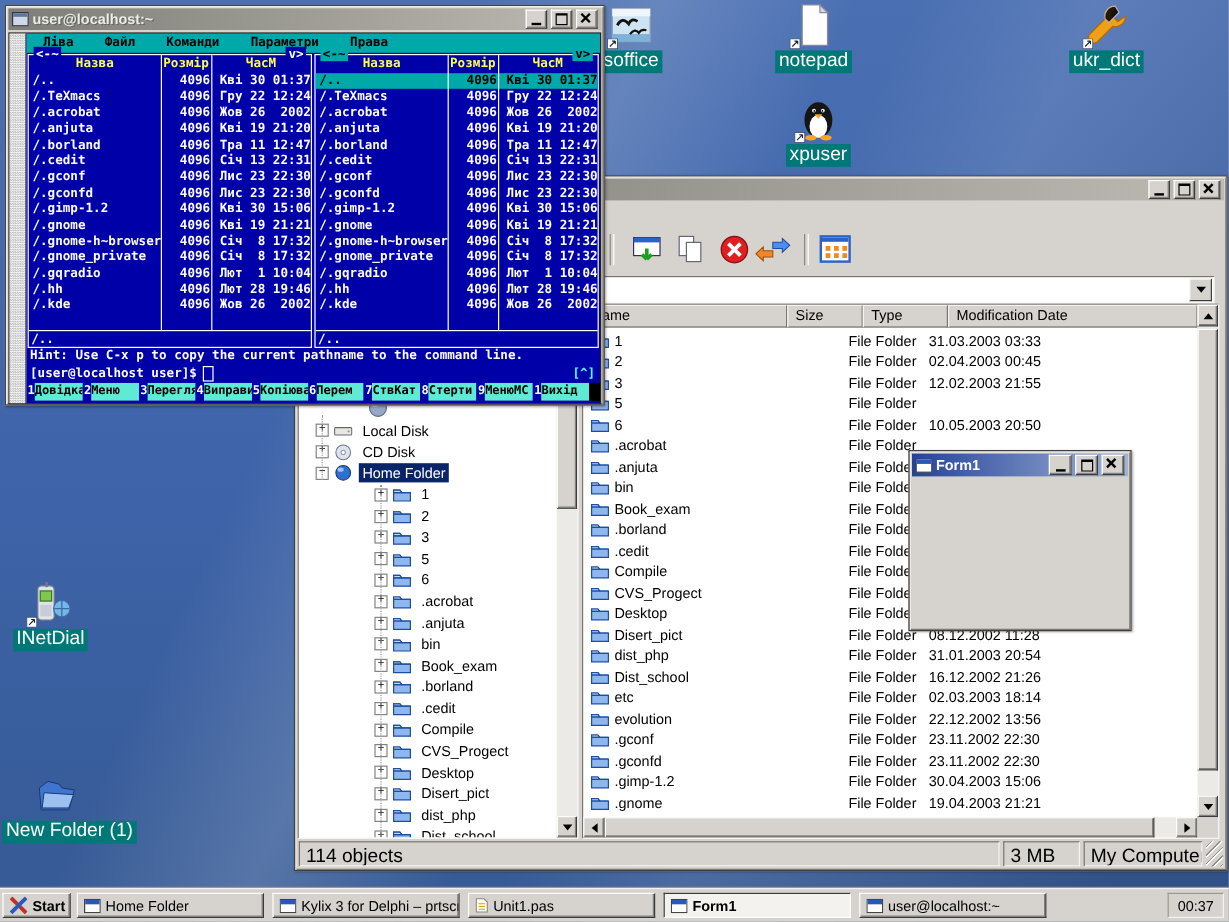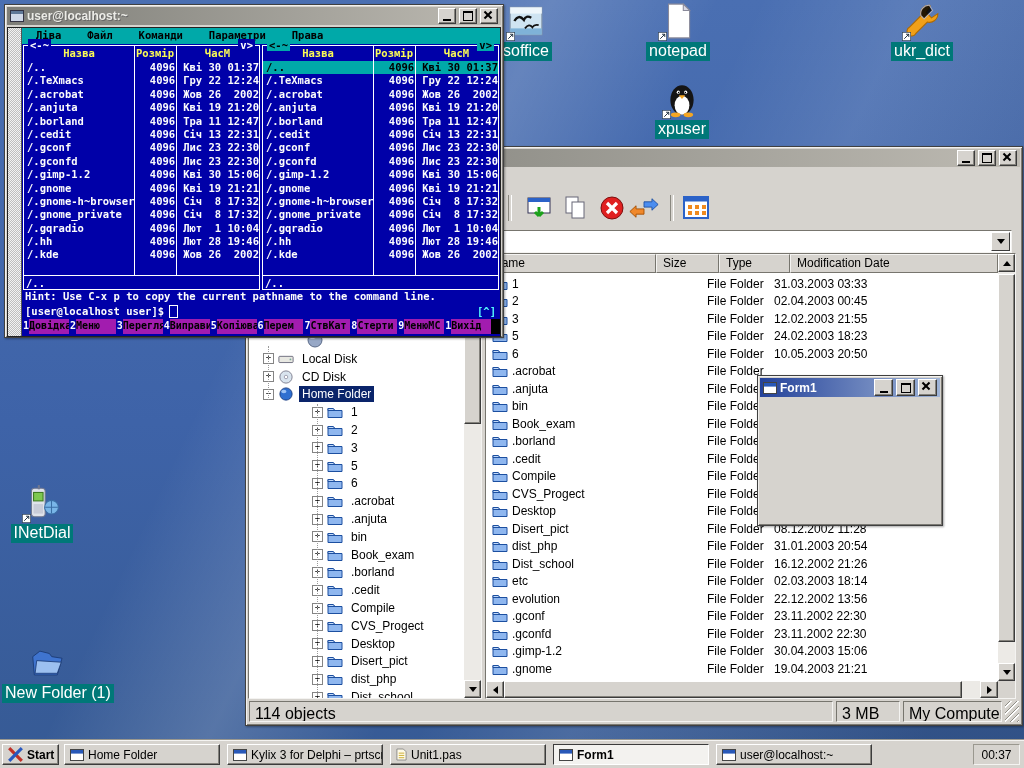--- a/index.html
+++ b/index.html
@@ -53,21 +53,21 @@
   .mc-vline{position:absolute;top:0;height:229px;width:1px;background:#fff;}
   .mc-div{position:absolute;top:229px;left:0;right:0;height:1px;background:#fff;}
   .mc-pstat{position:absolute;top:231px;left:2px;height:13px;}
   .mc-hint{height:14px;padding-left:3px;white-space:pre;}
   .mc-prompt{height:15px;display:flex;align-items:center;padding-left:3px;white-space:pre;}
   .mc-cursor{width:7px;height:11px;border:1px solid #fff;margin-left:5px;}
   .mc-corner{margin-left:auto;color:#54FCFC;padding-right:4px;}
   .mc-fkeys{height:15px;display:flex;font-size:10px;}
   .fkey{flex:1;display:flex;overflow:hidden;}
   .fkey .fnum{color:#FCFCFC;padding-left:1px;}
-  .fkey .flab{flex:1;background:#a21caf;color:#000;overflow:hidden;}
+  .fkey .flab{flex:1;background:#5eead4;color:#000;overflow:hidden;}
   .mc-endcap{width:9px;background:#000;}
   
   .fm{left:245px;top:146px;width:776px;height:578px;z-index:10;}
   .fm-menustrip{height:21px;}
   .fm-toolbar{height:37px;position:relative;}
   .tb-ico{position:absolute;top:4px;width:30px;height:28px;display:block;}
   .tb-ico svg{width:100%;height:100%;display:block;}
   .tb-sep{position:absolute;top:5px;width:2px;height:26px;border-left:1px solid #8a8880;border-right:1px solid #fff;}
   .fm-addr{height:29px;position:relative;}
   .fm-combo{position:absolute;left:242px;top:3px;right:10px;height:21px;background:#fff;
@@ -596,21 +596,20 @@
                     <svg viewBox="0 0 16 13">
                       <path d="M1 3h5.2l1.6 2H15v7H1z" fill="#8fb7ef" stroke="#1c4fa0"></path>
                       <path d="M1 3h5.2l1.6 2H1z" fill="#c2d9f8" stroke="#1c4fa0"></path>
                       <path d="M1 5h14" stroke="#1c4fa0" fill="none"></path>
                     </svg>
                   </span>
                   <span>5</span>
                 </span>
                 <span class="fc-size"></span>
                 <span class="fc-type">File Folder</span>
-                <span class="fc-date">24.02.2003 18:23</span>
               </div>
               <div class="frow">
                 <span class="fc-name">
                   <span class="tico">
                     <svg viewBox="0 0 16 13">
                       <path d="M1 3h5.2l1.6 2H15v7H1z" fill="#8fb7ef" stroke="#1c4fa0"></path>
                       <path d="M1 3h5.2l1.6 2H1z" fill="#c2d9f8" stroke="#1c4fa0"></path>
                       <path d="M1 5h14" stroke="#1c4fa0" fill="none"></path>
                     </svg>
                   </span>

